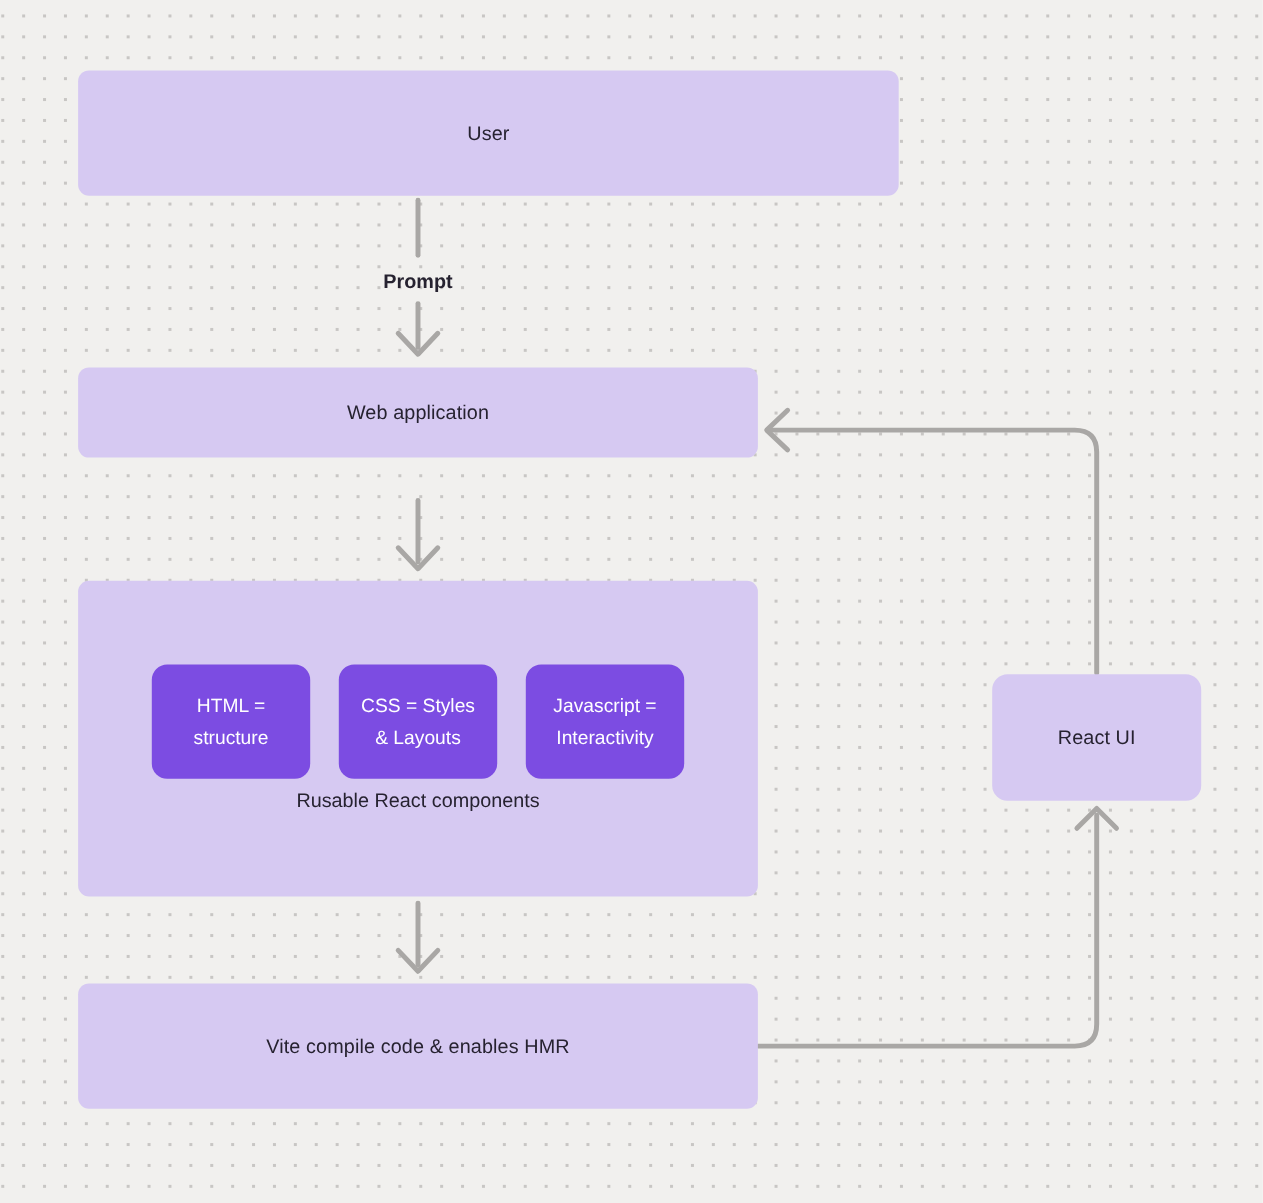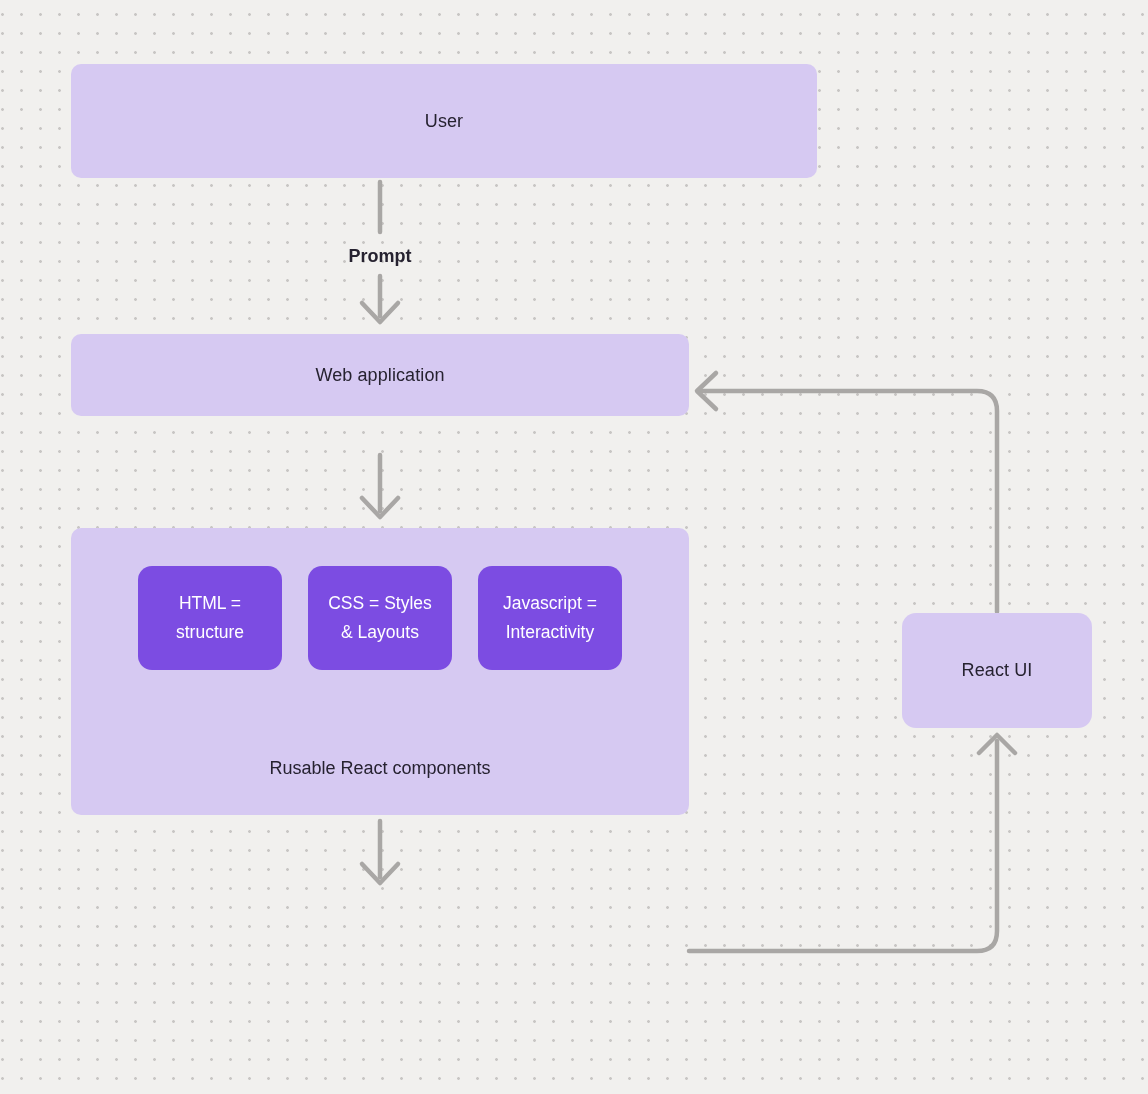--- a/index.html
+++ b/index.html
@@ -70,29 +70,29 @@
     border-radius: 14px;
     display: flex;
     align-items: center;
     justify-content: center;
     text-align: center;
     color: var(--inner-text);
     font-size: 17.5px;
     font-weight: 500;
     line-height: 1.65;
     white-space: pre-line;
+    margin-top: 38px;
   }
   .group-caption {
     position: absolute;
     left: 0; right: 0; top: 190px;
     text-align: center;
     color: var(--node-text);
     font-size: 18px;
     font-weight: 500;
-    margin-top: 40px;
   }
   .edge-label {
     position: absolute;
     left: 380px; top: 246px;
     transform: translateX(-50%);
     color: var(--node-text);
     font-size: 18px;
     font-weight: 700;
   }
 </style>
@@ -136,18 +136,21 @@
 &amp; Layouts</span>
       </div>
       <div class="inner-box">
         <span>Javascript =
 Interactivity</span>
       </div>
     </div>
     <div class="group-caption">Rusable React components</div>
   </div>
 
+  <div class="node box-vite">
+    <span>Vite compile code &amp; enables HMR</span>
+  </div>
 
   <div class="node box-render">
     <span>React UI</span>
   </div>
 
 </div>
 
 </body></html>

